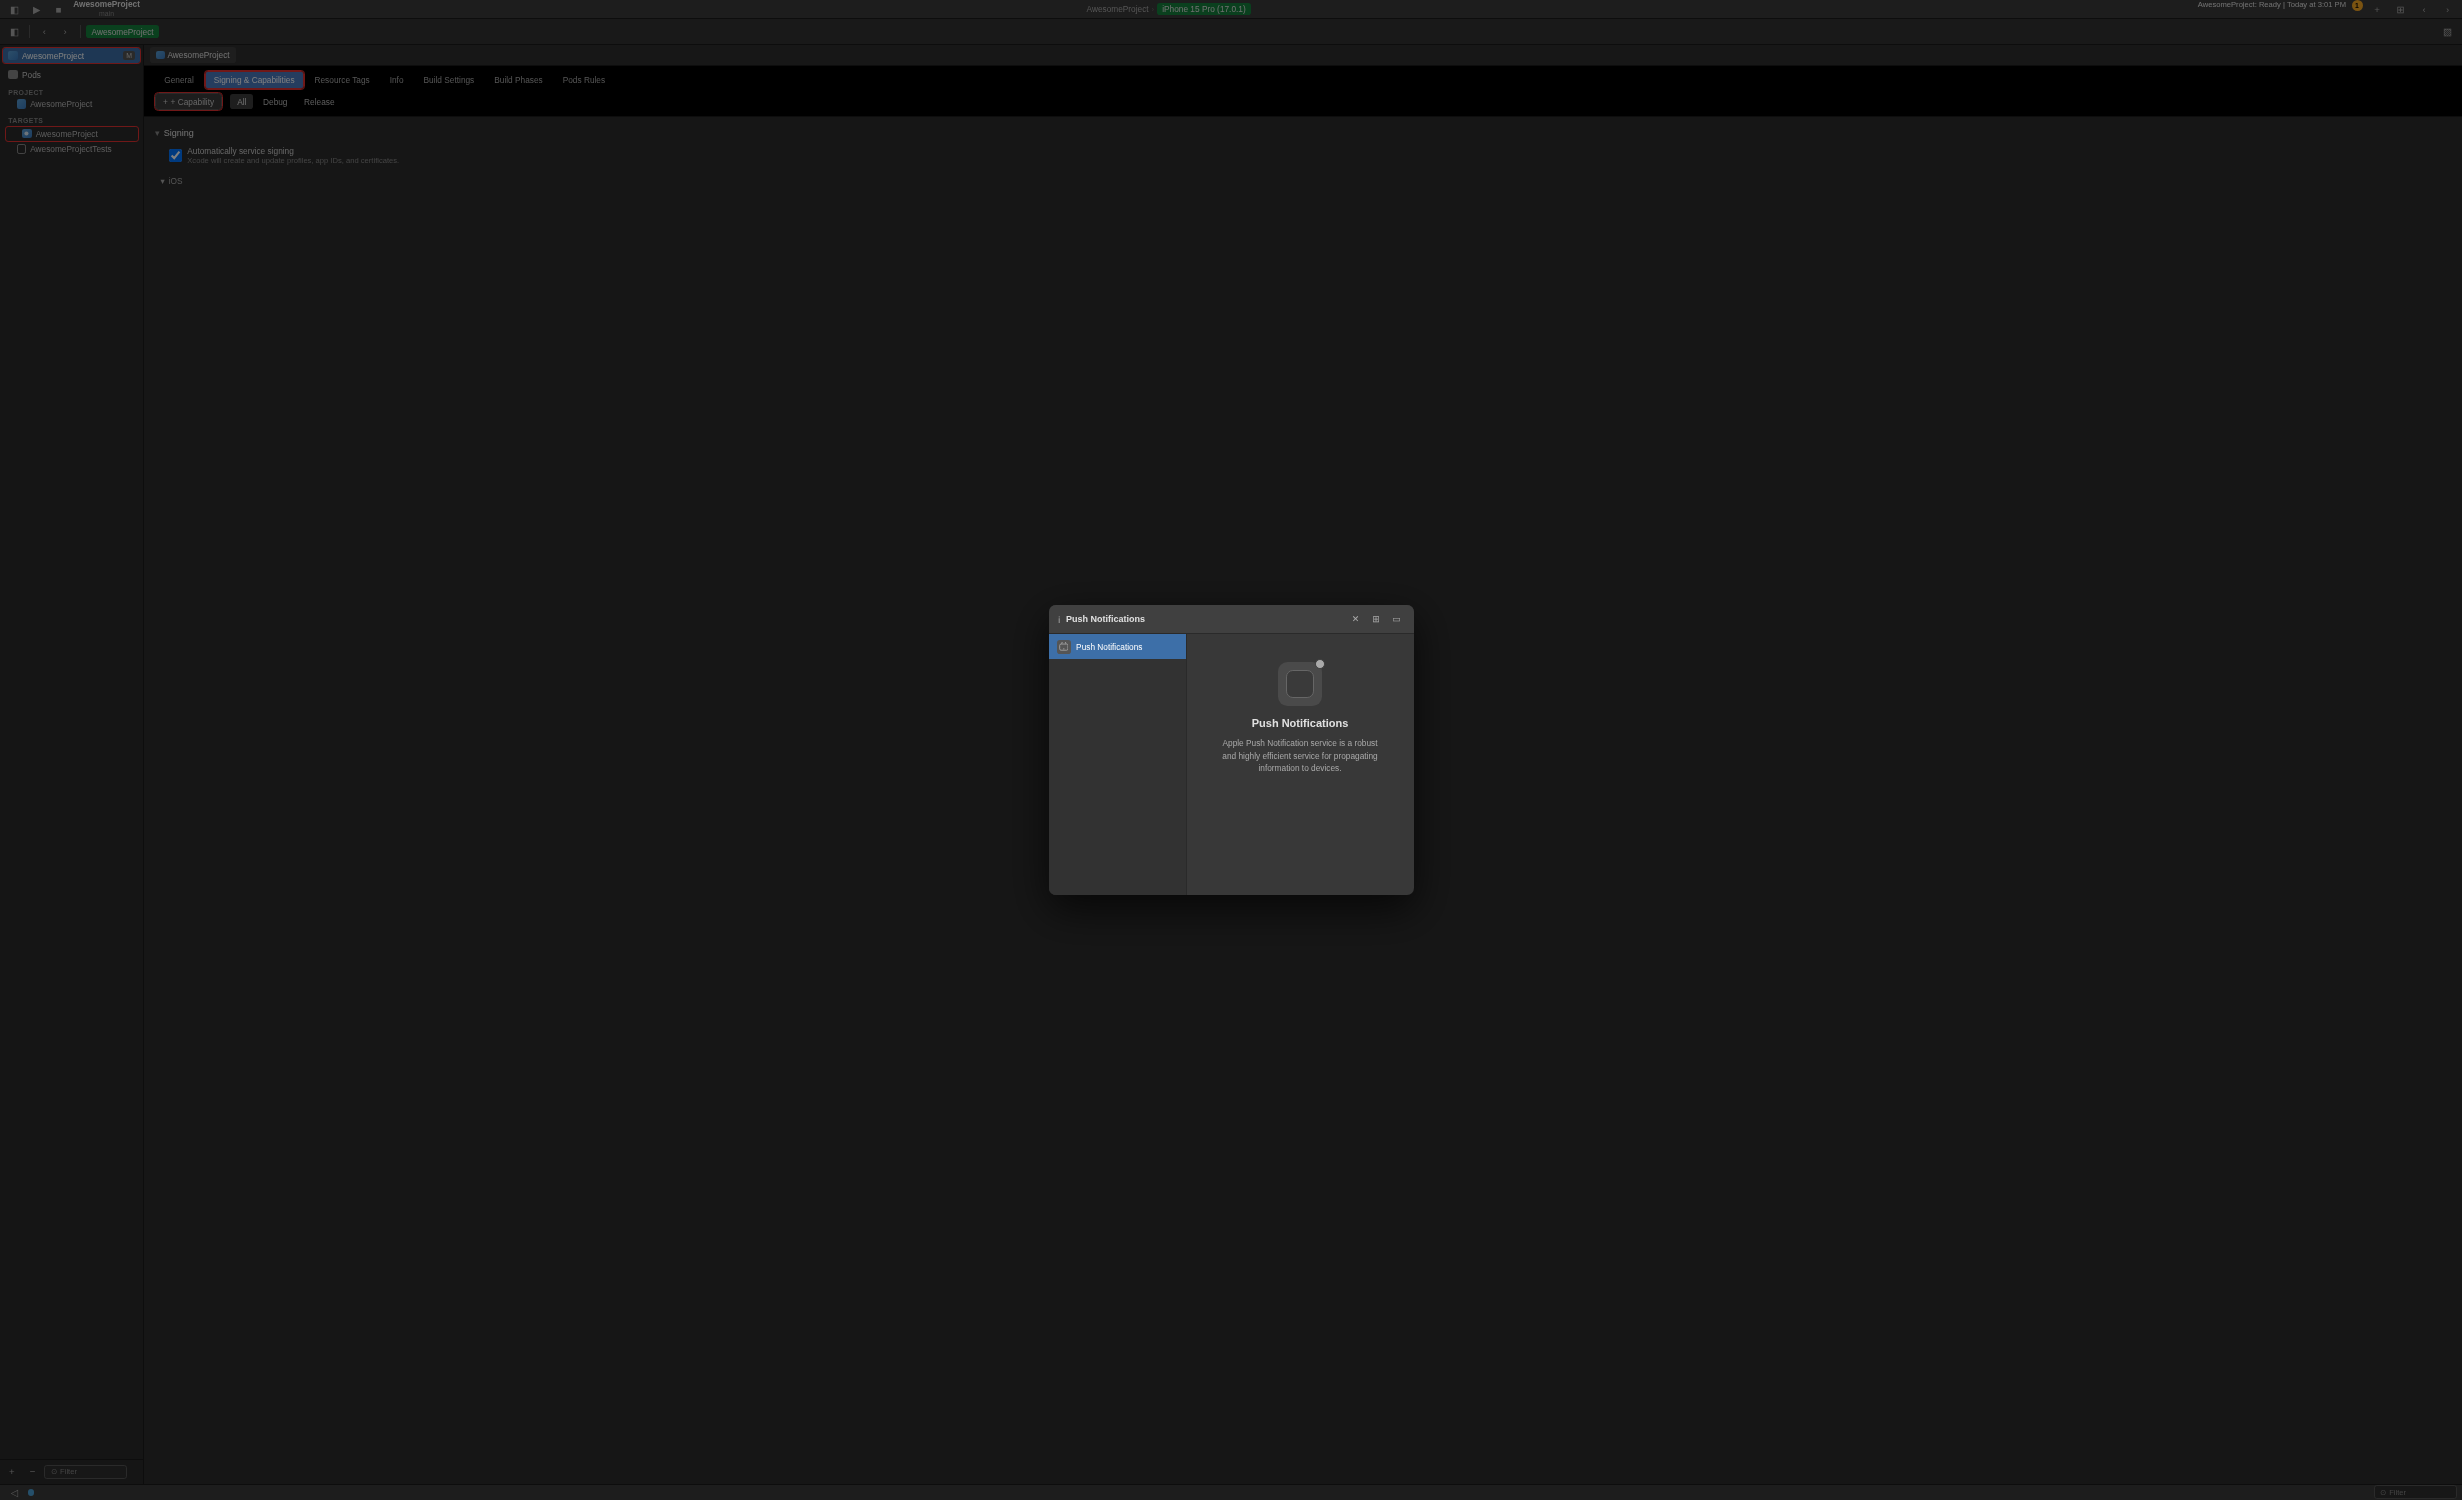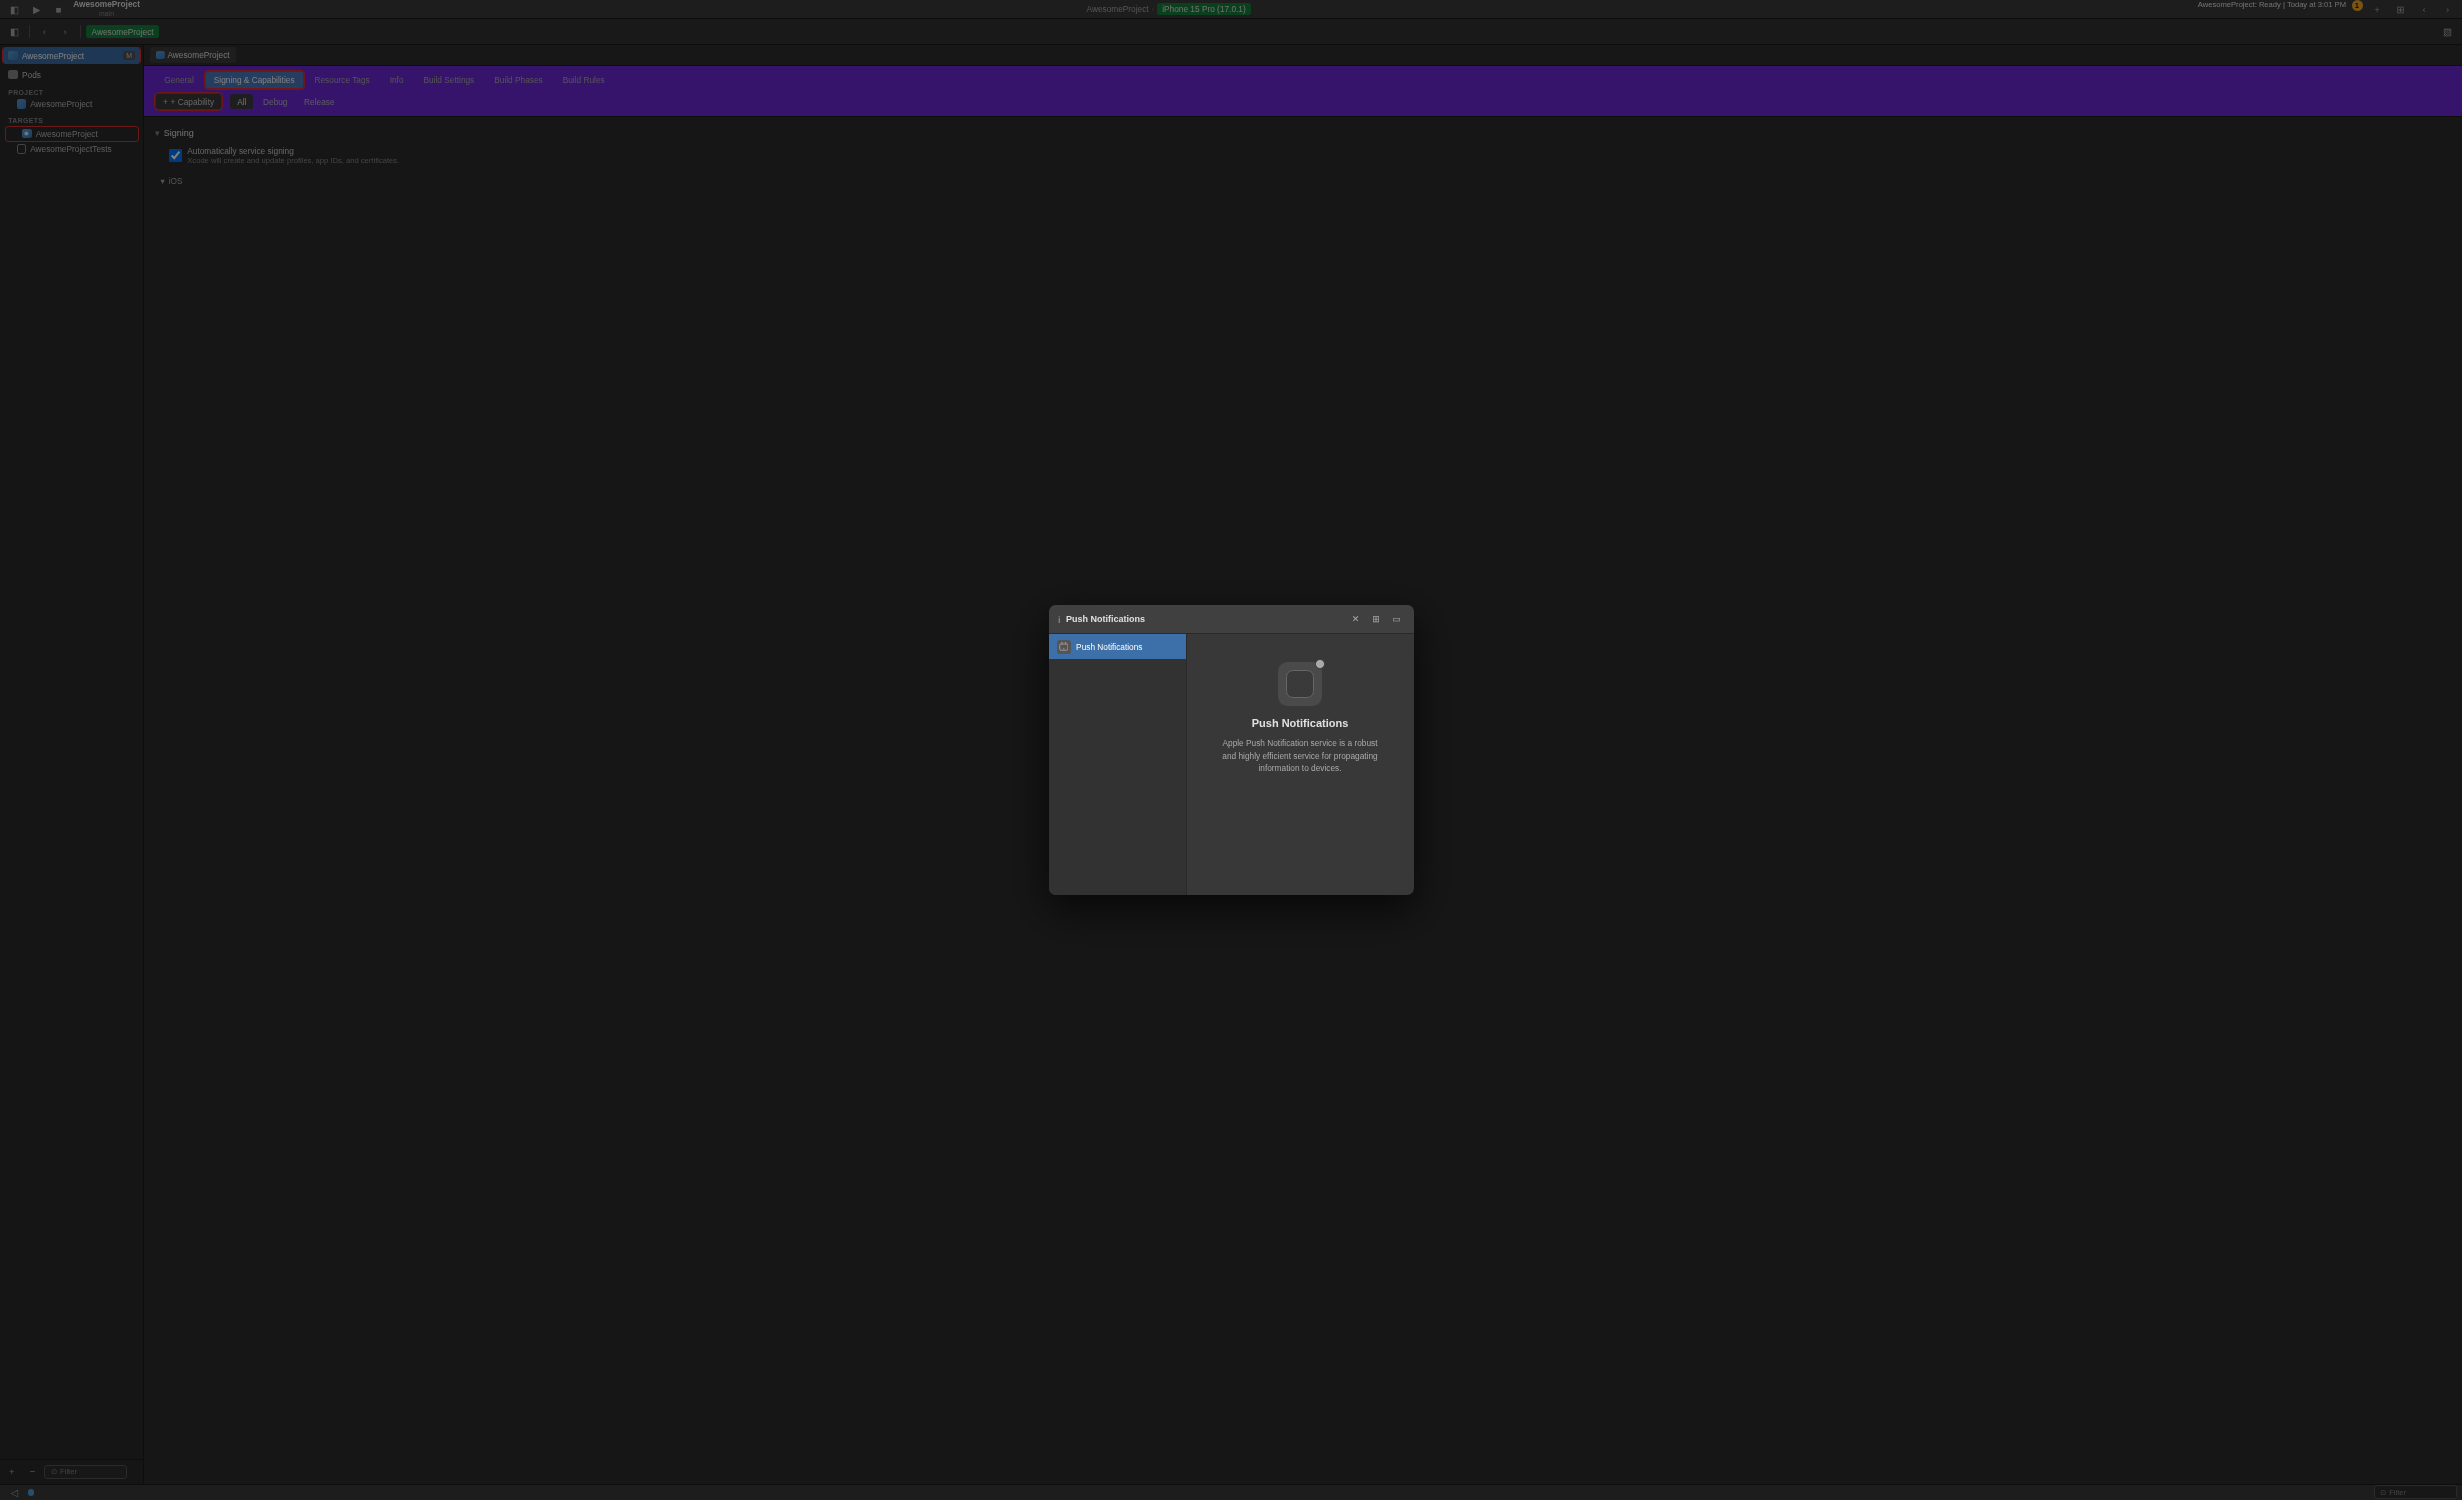--- a/index.html
+++ b/index.html
@@ -236,21 +236,21 @@
       gap: 2.8px;
     }
     .file-tab.active {
       background: #3d3d3d;
       color: #e0e0e0;
     }
 
     
     .editor-header {
       padding: 5.5px 11px;
-      background: #6d28d9;
+      background: #000000;
       border-bottom: 0.7px solid #1a1a1a;
     }
     .editor-nav-tabs {
       display: flex;
       align-items: center;
       gap: 1.4px;
       margin-bottom: 4.1px;
     }
     .nav-tab {
       padding: 2.8px 8.3px;
@@ -633,21 +633,21 @@
     </div>
 
     <div class="editor-header">
       <div class="editor-nav-tabs">
         <div class="nav-tab">General</div>
         <div class="nav-tab active">Signing &amp; Capabilities</div>
         <div class="nav-tab">Resource Tags</div>
         <div class="nav-tab">Info</div>
         <div class="nav-tab">Build Settings</div>
         <div class="nav-tab">Build Phases</div>
-        <div class="nav-tab">Build Rules</div>
+        <div class="nav-tab">Pods Rules</div>
       </div>
       <div style="display:flex;align-items:center;gap:8.3px;">
         <button class="capability-btn">
           <span>+</span>
           <span>+ Capability</span>
         </button>
         <div class="sub-tabs">
           <div class="sub-tab active">All</div>
           <div class="sub-tab">Debug</div>
           <div class="sub-tab">Release</div>

